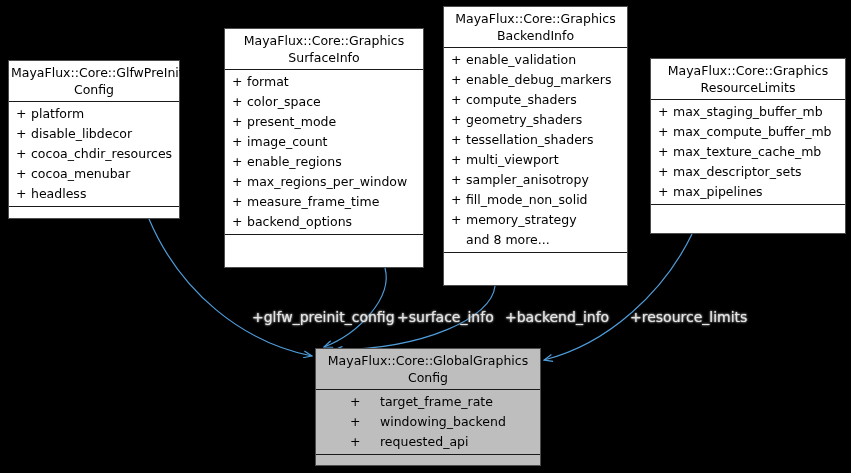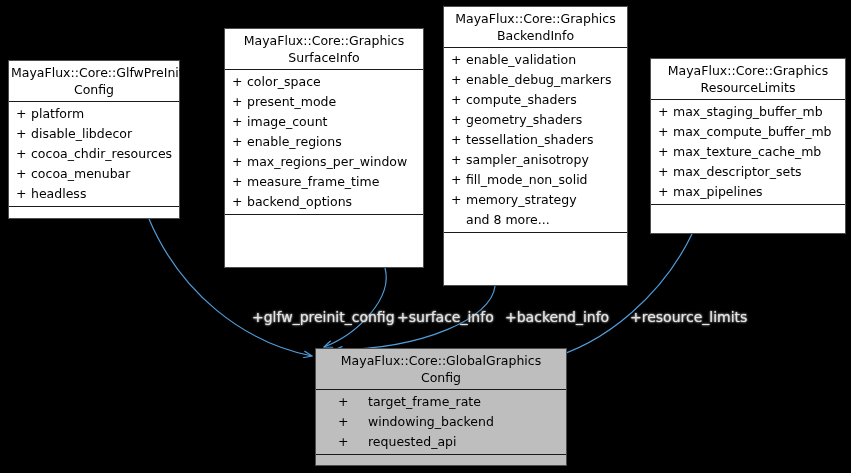--- a/index.html
+++ b/index.html
@@ -24,21 +24,21 @@
     flex:0 0 auto;
     text-align:center;
     line-height:17px;
     padding:3px 2px;
     border-bottom:1px solid #1a1a1a;
     white-space:nowrap;
   }
   .members{flex:0 0 auto;padding:2px 7px;}
   .member{line-height:20px;white-space:nowrap;}
   .plus{display:inline-block;width:15px;}
-  .indent-wide .members{padding-left:22px;}
+  .indent-wide .members{padding-left:34px;}
   .indent-wide .plus{width:30px;}
   .footer-sec{flex:1 1 auto;border-top:1px solid #1a1a1a;min-height:10px;}
   .edge-label{
     position:absolute;
     font-size:14px;
     color:#e5e5e5;
     text-shadow:0 0 2px #9e9e9e, 0 0 3px #7d7d7d, 0 0 1px #b5b5b5;
     white-space:nowrap;
   }
 </style>
@@ -73,20 +73,21 @@
     </div>
     <div class="footer-sec"></div>
   </div>
 
   <div class="uml-class" style="left:224px;top:28px;width:200px;height:240px;">
     <div class="cls-title">
       <div>MayaFlux::Core::Graphics</div>
       <div>SurfaceInfo</div>
     </div>
     <div class="members">
+      <div class="member"><span class="plus">+</span><span>format</span></div>
       <div class="member"><span class="plus">+</span><span>color_space</span></div>
       <div class="member"><span class="plus">+</span><span>present_mode</span></div>
       <div class="member"><span class="plus">+</span><span>image_count</span></div>
       <div class="member"><span class="plus">+</span><span>enable_regions</span></div>
       <div class="member"><span class="plus">+</span><span>max_regions_per_window</span></div>
       <div class="member"><span class="plus">+</span><span>measure_frame_time</span></div>
       <div class="member"><span class="plus">+</span><span>backend_options</span></div>
     </div>
     <div class="footer-sec"></div>
   </div>
@@ -95,20 +96,21 @@
     <div class="cls-title">
       <div>MayaFlux::Core::Graphics</div>
       <div>BackendInfo</div>
     </div>
     <div class="members">
       <div class="member"><span class="plus">+</span><span>enable_validation</span></div>
       <div class="member"><span class="plus">+</span><span>enable_debug_markers</span></div>
       <div class="member"><span class="plus">+</span><span>compute_shaders</span></div>
       <div class="member"><span class="plus">+</span><span>geometry_shaders</span></div>
       <div class="member"><span class="plus">+</span><span>tessellation_shaders</span></div>
+      <div class="member"><span class="plus">+</span><span>multi_viewport</span></div>
       <div class="member"><span class="plus">+</span><span>sampler_anisotropy</span></div>
       <div class="member"><span class="plus">+</span><span>fill_mode_non_solid</span></div>
       <div class="member"><span class="plus">+</span><span>memory_strategy</span></div>
       <div class="member"><span class="plus"></span><span>and 8 more...</span></div>
     </div>
     <div class="footer-sec"></div>
   </div>
 
   <div class="uml-class" style="left:650px;top:58px;width:196px;height:176px;">
     <div class="cls-title">
@@ -118,21 +120,21 @@
     <div class="members">
       <div class="member"><span class="plus">+</span><span>max_staging_buffer_mb</span></div>
       <div class="member"><span class="plus">+</span><span>max_compute_buffer_mb</span></div>
       <div class="member"><span class="plus">+</span><span>max_texture_cache_mb</span></div>
       <div class="member"><span class="plus">+</span><span>max_descriptor_sets</span></div>
       <div class="member"><span class="plus">+</span><span>max_pipelines</span></div>
     </div>
     <div class="footer-sec"></div>
   </div>
 
-  <div class="uml-class highlight indent-wide" style="left:315px;top:348px;width:252px;height:118px;">
+  <div class="uml-class highlight indent-wide" style="left:315px;top:348px;width:226px;height:118px;">
     <div class="cls-title">
       <div>MayaFlux::Core::GlobalGraphics</div>
       <div>Config</div>
     </div>
     <div class="members">
       <div class="member"><span class="plus">+</span><span>target_frame_rate</span></div>
       <div class="member"><span class="plus">+</span><span>windowing_backend</span></div>
       <div class="member"><span class="plus">+</span><span>requested_api</span></div>
     </div>
     <div class="footer-sec"></div>

